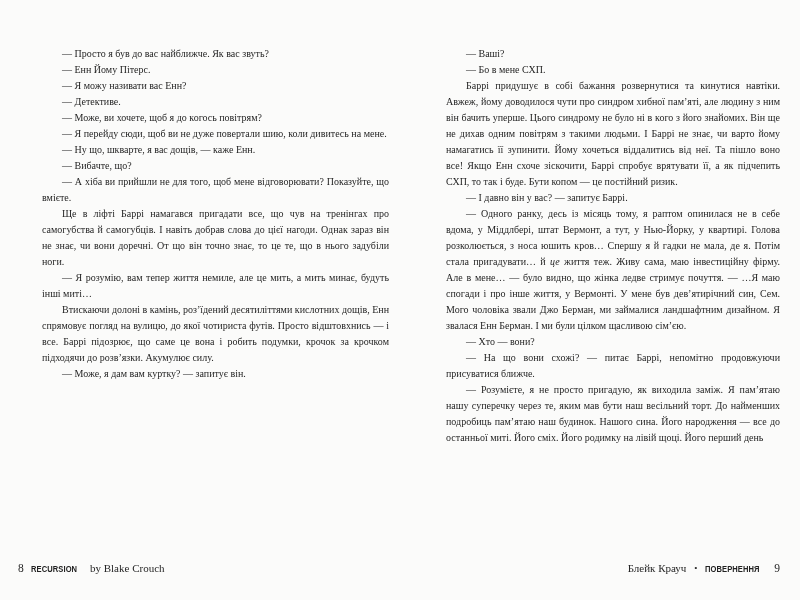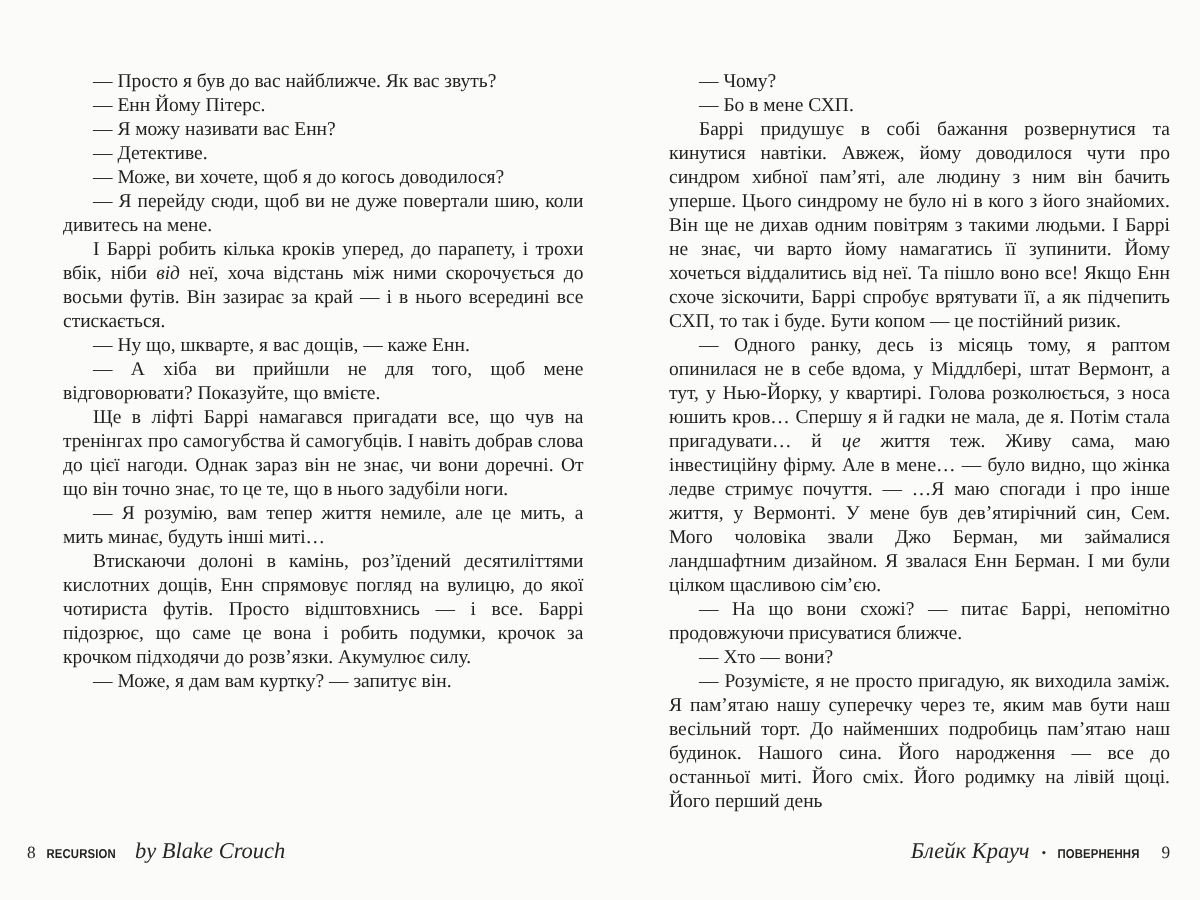--- a/index.html
+++ b/index.html
@@ -22,21 +22,21 @@
   .page-column.left {
     left: 42px;
     width: 347px;
   }
   .page-column.right {
     left: 446px;
     width: 334px;
   }
   .page-column p.para {
     margin: 0;
-    font-size: 13px;
+    font-size: 10px;
     line-height: 16px;
     text-align: justify;
     text-indent: 20px;
     color: #1f1f1f;
   }
   .footer {
     position: absolute;
     top: 561px;
     font-size: 11.5px;
     line-height: 14px;
@@ -59,64 +59,64 @@
     font-family: "Liberation Sans", sans-serif;
     font-weight: bold;
     font-size: 8.6px;
     letter-spacing: 0.1px;
     transform: scaleX(0.88);
     transform-origin: 0 60%;
     color: #222;
   }
   .footer .byline,
   .footer .author {
-    font-style: italic;
-    font-size: 15px;
+    font-size: 11px;
   }
   .footer .sep {
     font-size: 9px;
     vertical-align: 1px;
     padding: 0 1px;
   }
   .footer > span { margin-right: 4px; }
   .footer > span:last-child { margin-right: 0; }
   em { font-style: italic; }
 </style>
 </head>
 <body>
 
 <div class="page-column left">
     <p class="para"><span>— Просто я був до вас найближче. Як вас звуть?</span></p>
     <p class="para"><span>— Енн Йому Пітерс.</span></p>
     <p class="para"><span>— Я можу називати вас Енн?</span></p>
     <p class="para"><span>— Детективе.</span></p>
-    <p class="para"><span>— Може, ви хочете, щоб я до когось доводилося?</span></p>
+    <p class="para"><span>— Може, ви хочете, щоб я до когось повітрям?</span></p>
     <p class="para"><span>— Я перейду сюди, щоб ви не дуже повертали шию, коли дивитесь на мене.</span></p>
-    <p class="para"><span>І Баррі робить кілька кроків уперед, до парапету, і трохи вбік, ніби </span><em>від</em><span> неї, хоча відстань між ними скорочується до восьми футів. Він зазирає за край — і в нього всередині все стискається.</span></p>
     <p class="para"><span>— Ну що, шкварте, я вас дощів, — каже Енн.</span></p>
+    <p class="para"><span>— Вибачте, що?</span></p>
     <p class="para"><span>— А хіба ви прийшли не для того, щоб мене відговорювати? Показуйте, що вмієте.</span></p>
     <p class="para"><span>Ще в ліфті Баррі намагався пригадати все, що чув на тренінгах про самогубства й самогубців. І навіть добрав слова до цієї нагоди. Однак зараз він не знає, чи вони доречні. От що він точно знає, то це те, що в нього задубіли ноги.</span></p>
     <p class="para"><span>— Я розумію, вам тепер життя немиле, але це мить, а мить минає, будуть інші миті…</span></p>
     <p class="para"><span>Втискаючи долоні в камінь, роз’їдений десятиліттями кислотних дощів, Енн спрямовує погляд на вулицю, до якої чотириста футів. Просто відштовхнись — і все. Баррі підозрює, що саме це вона і робить подумки, крочок за крочком підходячи до розв’язки. Акумулює силу.</span></p>
     <p class="para"><span>— Може, я дам вам куртку? — запитує він.</span></p>
   </div>
 
 <div class="footer left">
   <span class="pagenum">8</span>
   <span class="logo-title">RECURSION</span>
   <span class="byline">by Blake Crouch</span>
 </div>
 
 <div class="page-column right">
-    <p class="para"><span>— Чому?</span></p>
+    <p class="para"><span>— Ваші?</span></p>
     <p class="para"><span>— Бо в мене СХП.</span></p>
     <p class="para"><span>Баррі придушує в собі бажання розвернутися та кинутися навтіки. Авжеж, йому доводилося чути про синдром хибної пам’яті, але людину з ним він бачить уперше. Цього синдрому не було ні в кого з його знайомих. Він ще не дихав одним повітрям з такими людьми. І Баррі не знає, чи варто йому намагатись її зупинити. Йому хочеться віддалитись від неї. Та пішло воно все! Якщо Енн схоче зіскочити, Баррі спробує врятувати її, а як підчепить СХП, то так і буде. Бути копом — це постійний ризик.</span></p>
+    <p class="para"><span>— І давно він у вас? — запитує Баррі.</span></p>
     <p class="para"><span>— Одного ранку, десь із місяць тому, я раптом опинилася не в себе вдома, у Міддлбері, штат Вермонт, а тут, у Нью-Йорку, у квартирі. Голова розколюється, з носа юшить кров… Спершу я й гадки не мала, де я. Потім стала пригадувати… й </span><em>це</em><span> життя теж. Живу сама, маю інвестиційну фірму. Але в мене… — було видно, що жінка ледве стримує почуття. — …Я маю спогади і про інше життя, у Вермонті. У мене був дев’ятирічний син, Сем. Мого чоловіка звали Джо Берман, ми займалися ландшафтним дизайном. Я звалася Енн Берман. І ми були цілком щасливою сім’єю.</span></p>
+    <p class="para"><span>— Хто — вони?</span></p>
     <p class="para"><span>— На що вони схожі? — питає Баррі, непомітно продовжуючи присуватися ближче.</span></p>
-    <p class="para"><span>— Хто — вони?</span></p>
     <p class="para"><span>— Розумієте, я не просто пригадую, як виходила заміж. Я пам’ятаю нашу суперечку через те, яким мав бути наш весільний торт. До найменших подробиць пам’ятаю наш будинок. Нашого сина. Його народження — все до останньої миті. Його сміх. Його родимку на лівій щоці. Його перший день</span></p>
   </div>
 
 <div class="footer right">
   <span class="author">Блейк Крауч</span>
   <span class="sep">•</span>
   <span class="logo-title">ПОВЕРНЕННЯ</span>
   <span class="pagenum">9</span>
 </div>
 

